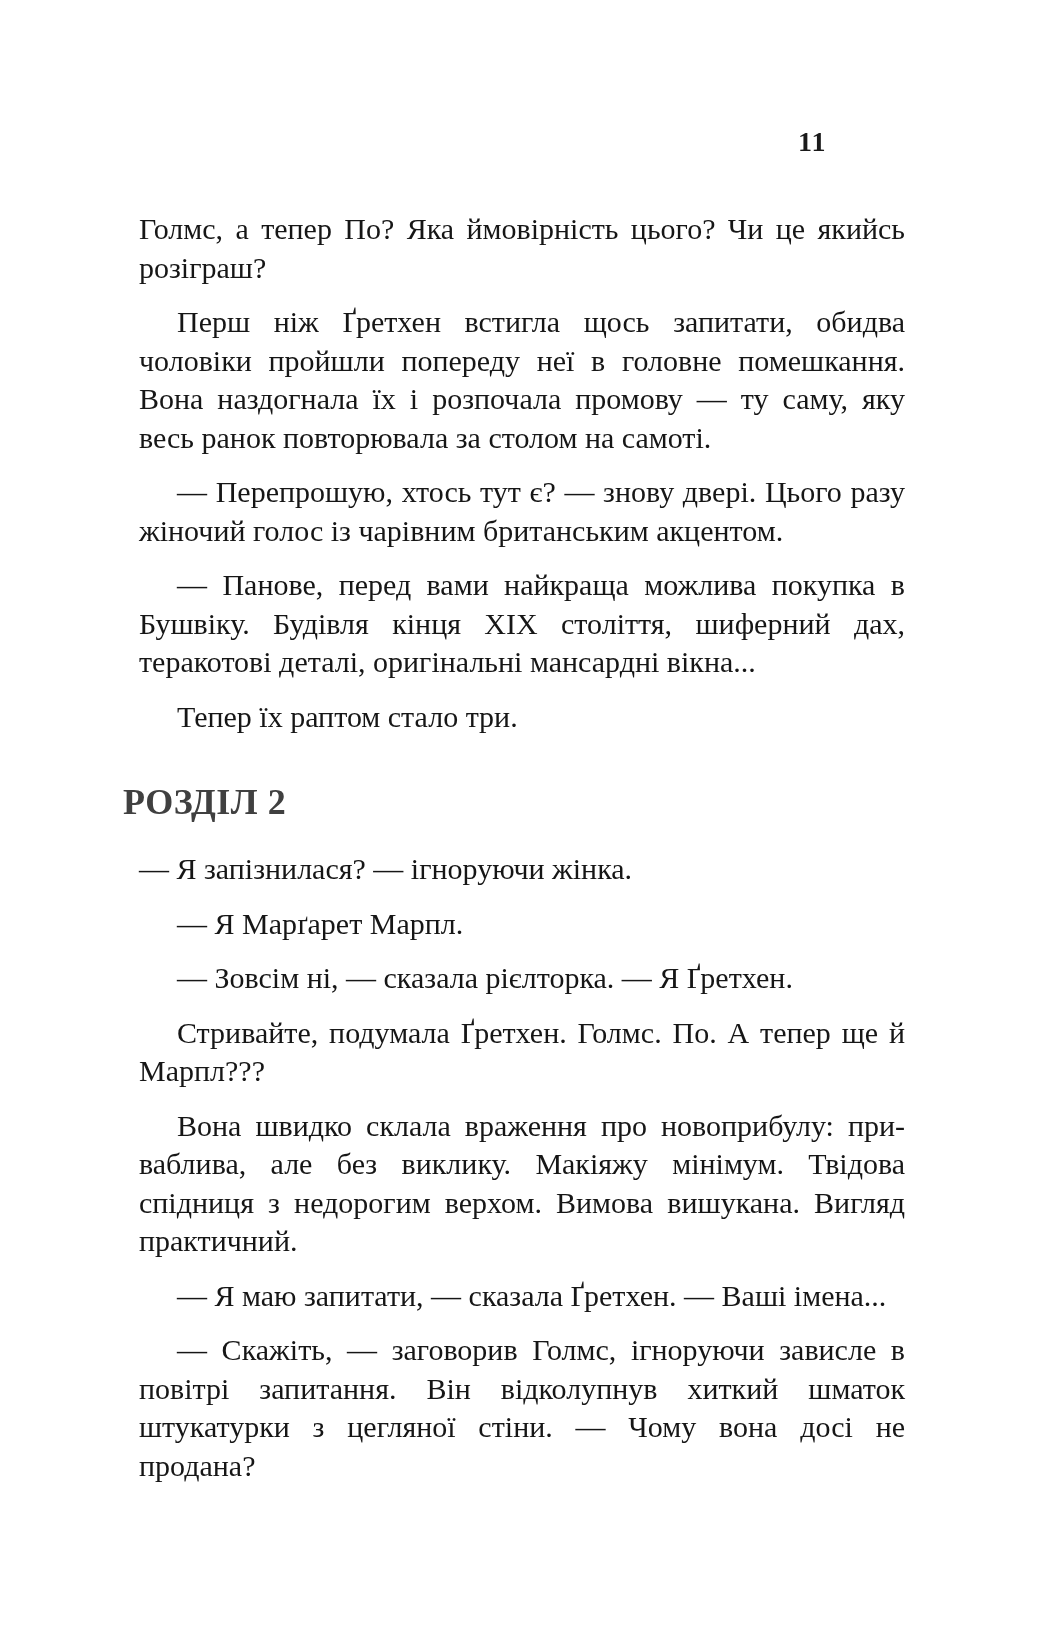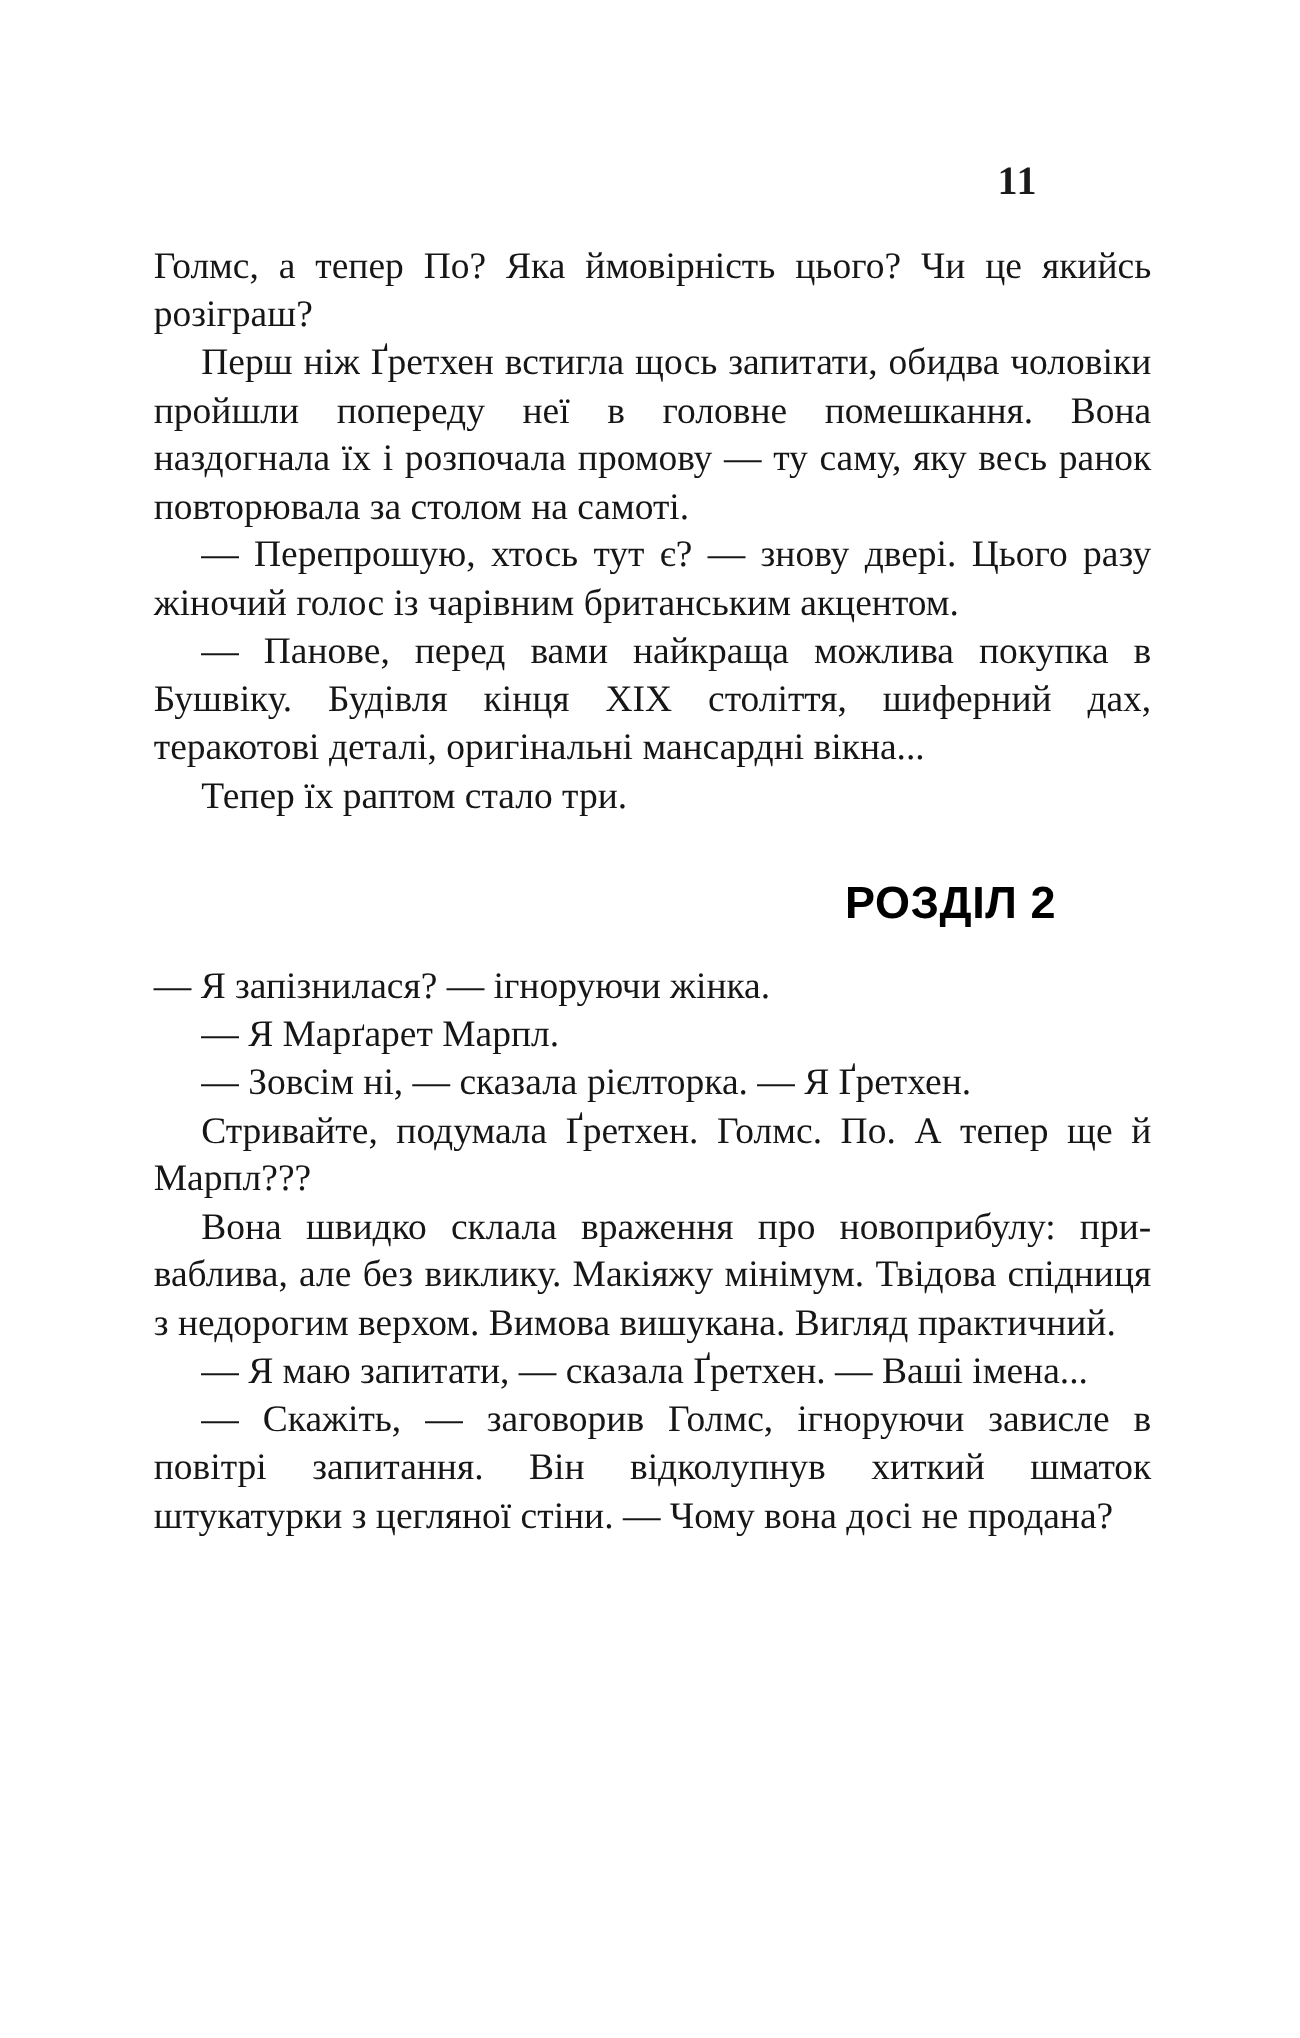--- a/index.html
+++ b/index.html
@@ -13,55 +13,55 @@
     height: 1630px;
     background: #ffffff;
     color: #161616;
     font-family: "Liberation Serif", serif;
     overflow: hidden;
   }
   .page-number {
     position: absolute;
     top: 126px;
     left: 798px;
-    font-size: 32px;
+    font-size: 28px;
     font-weight: 700;
     letter-spacing: 1px;
     color: #1a1a1a;
   }
   .text-block {
     position: absolute;
     top: 194px;
     left: 123px;
     width: 798px;
     font-size: 30px;
     line-height: 38.5px;
     text-align: justify;
     -webkit-hyphens: manual;
     hyphens: manual;
   }
   .para {
-    margin: 0;
+    margin: 16px;
     padding: 0;
   }
   .para.indent {
     text-indent: 38px;
   }
   .italic {
   }
   .chapter-heading {
     margin: 46px 0 28px 0;
     padding-right: 76px;
-    text-align: right;
-    font-family: Liberation Sans, sans-serif;
+    text-align: left;
+    font-family: Liberation Serif, serif;
     font-weight: 700;
     font-size: 36px;
     line-height: 40px;
     letter-spacing: 0.5px;
-    color: #000000;
+    color: #404040;
   }
 </style>
 </head>
 <body>
 
 <div class="page">
   <div class="page-number">11</div>
 
   <div class="text-block">
     <div>

